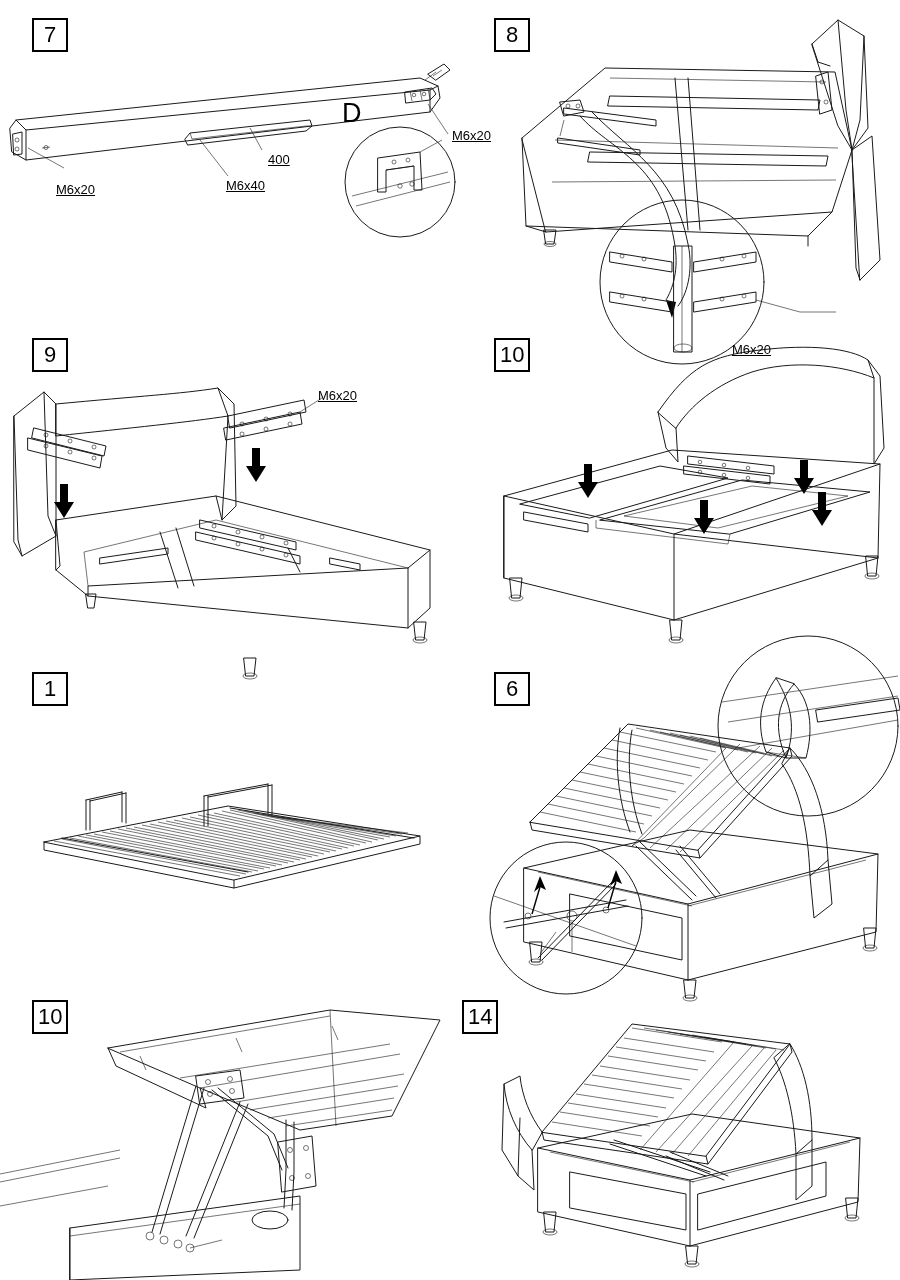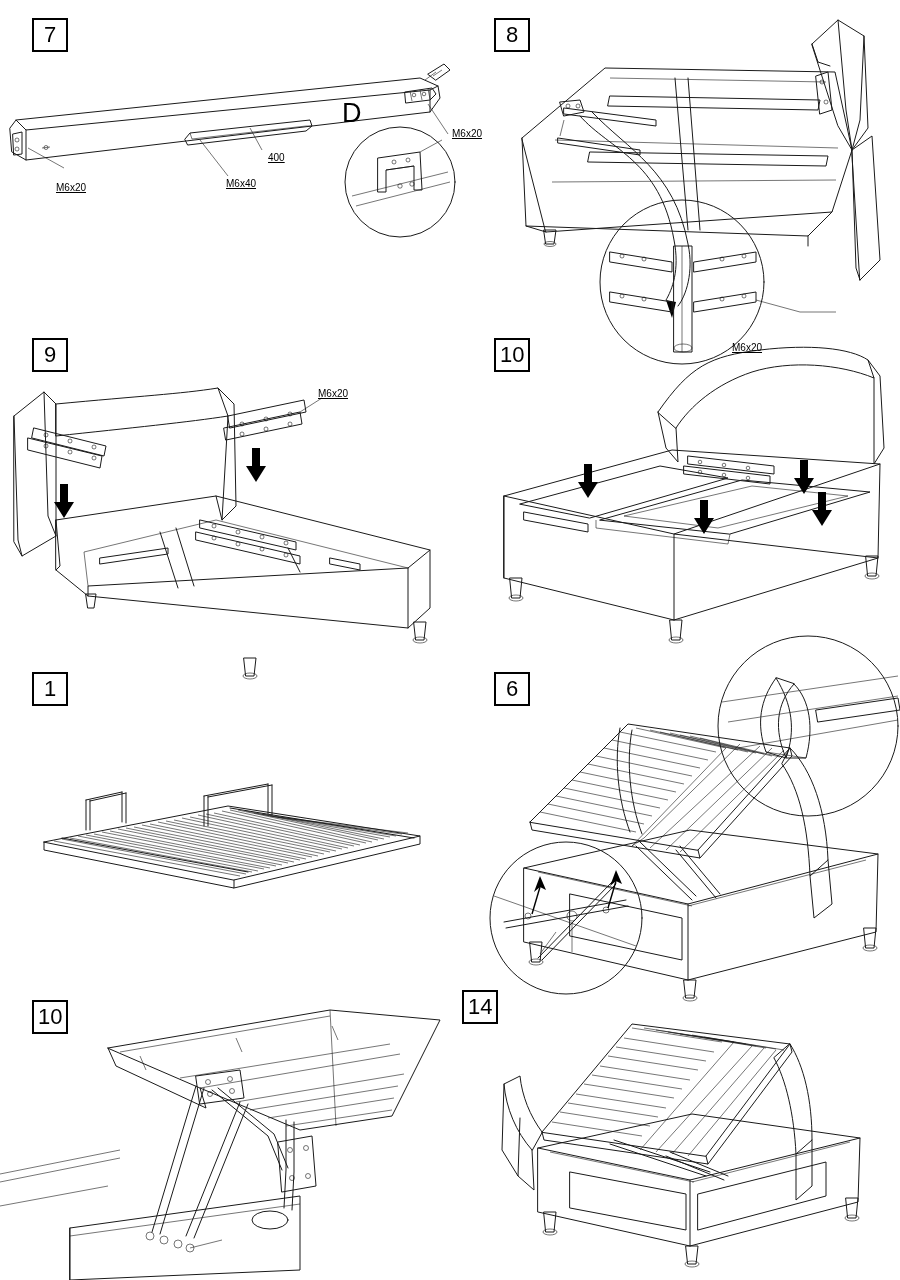--- a/index.html
+++ b/index.html
@@ -31,21 +31,21 @@
     line-height: 30px;
     text-align: center;
     min-width: 24px;
     height: 30px;
     padding: 0 4px;
     font-family: "Liberation Sans", sans-serif;
     z-index: 5;
   }
   .label {
     position: absolute;
-    font-size: 10px;
+    font-size: 13px;
     font-family: "Liberation Sans", sans-serif;
     white-space: nowrap;
     z-index: 4;
   }
   .label.u {
     text-decoration: underline;
   }
   .label.big {
     font-size: 27px;
   }
@@ -503,21 +503,21 @@
       <circle class="ln-thin" cx="164" cy="250" r="4"></circle>
       <circle class="ln-thin" cx="178" cy="254" r="4"></circle>
       <circle class="ln-thin" cx="190" cy="258" r="4"></circle>
       <path class="ln-thin" d="M190 258 L 222 250"></path>
       <ellipse class="ln" cx="270" cy="230" rx="18" ry="9"></ellipse>
     </svg>
 
   </div>
 
   <div class="step" style="left:460px;top:990px;width:440px;height:290px;">
-    <div class="step-num" style="left:2px;top:0;">14</div>
+    <div class="step-num" style="left:2px;top:10px;">14</div>
 
     <svg width="440" height="290">
 
       <path class="ln" d="M78 158 L 232 124 L 400 148 L 398 212 L 230 256 L 78 222 Z" fill="#fff"></path>
       <path class="ln" d="M78 158 L 230 190 L 400 148"></path>
       <path class="ln" d="M230 190 L 230 256"></path>
       <path class="ln-thin" d="M90 162 L 234 192"></path>
       <path class="ln-thin" d="M232 192 L 390 152"></path>
 
       <path class="ln" d="M110 182 L 226 204 L 226 240 L 110 218 Z" fill="#fff"></path>

